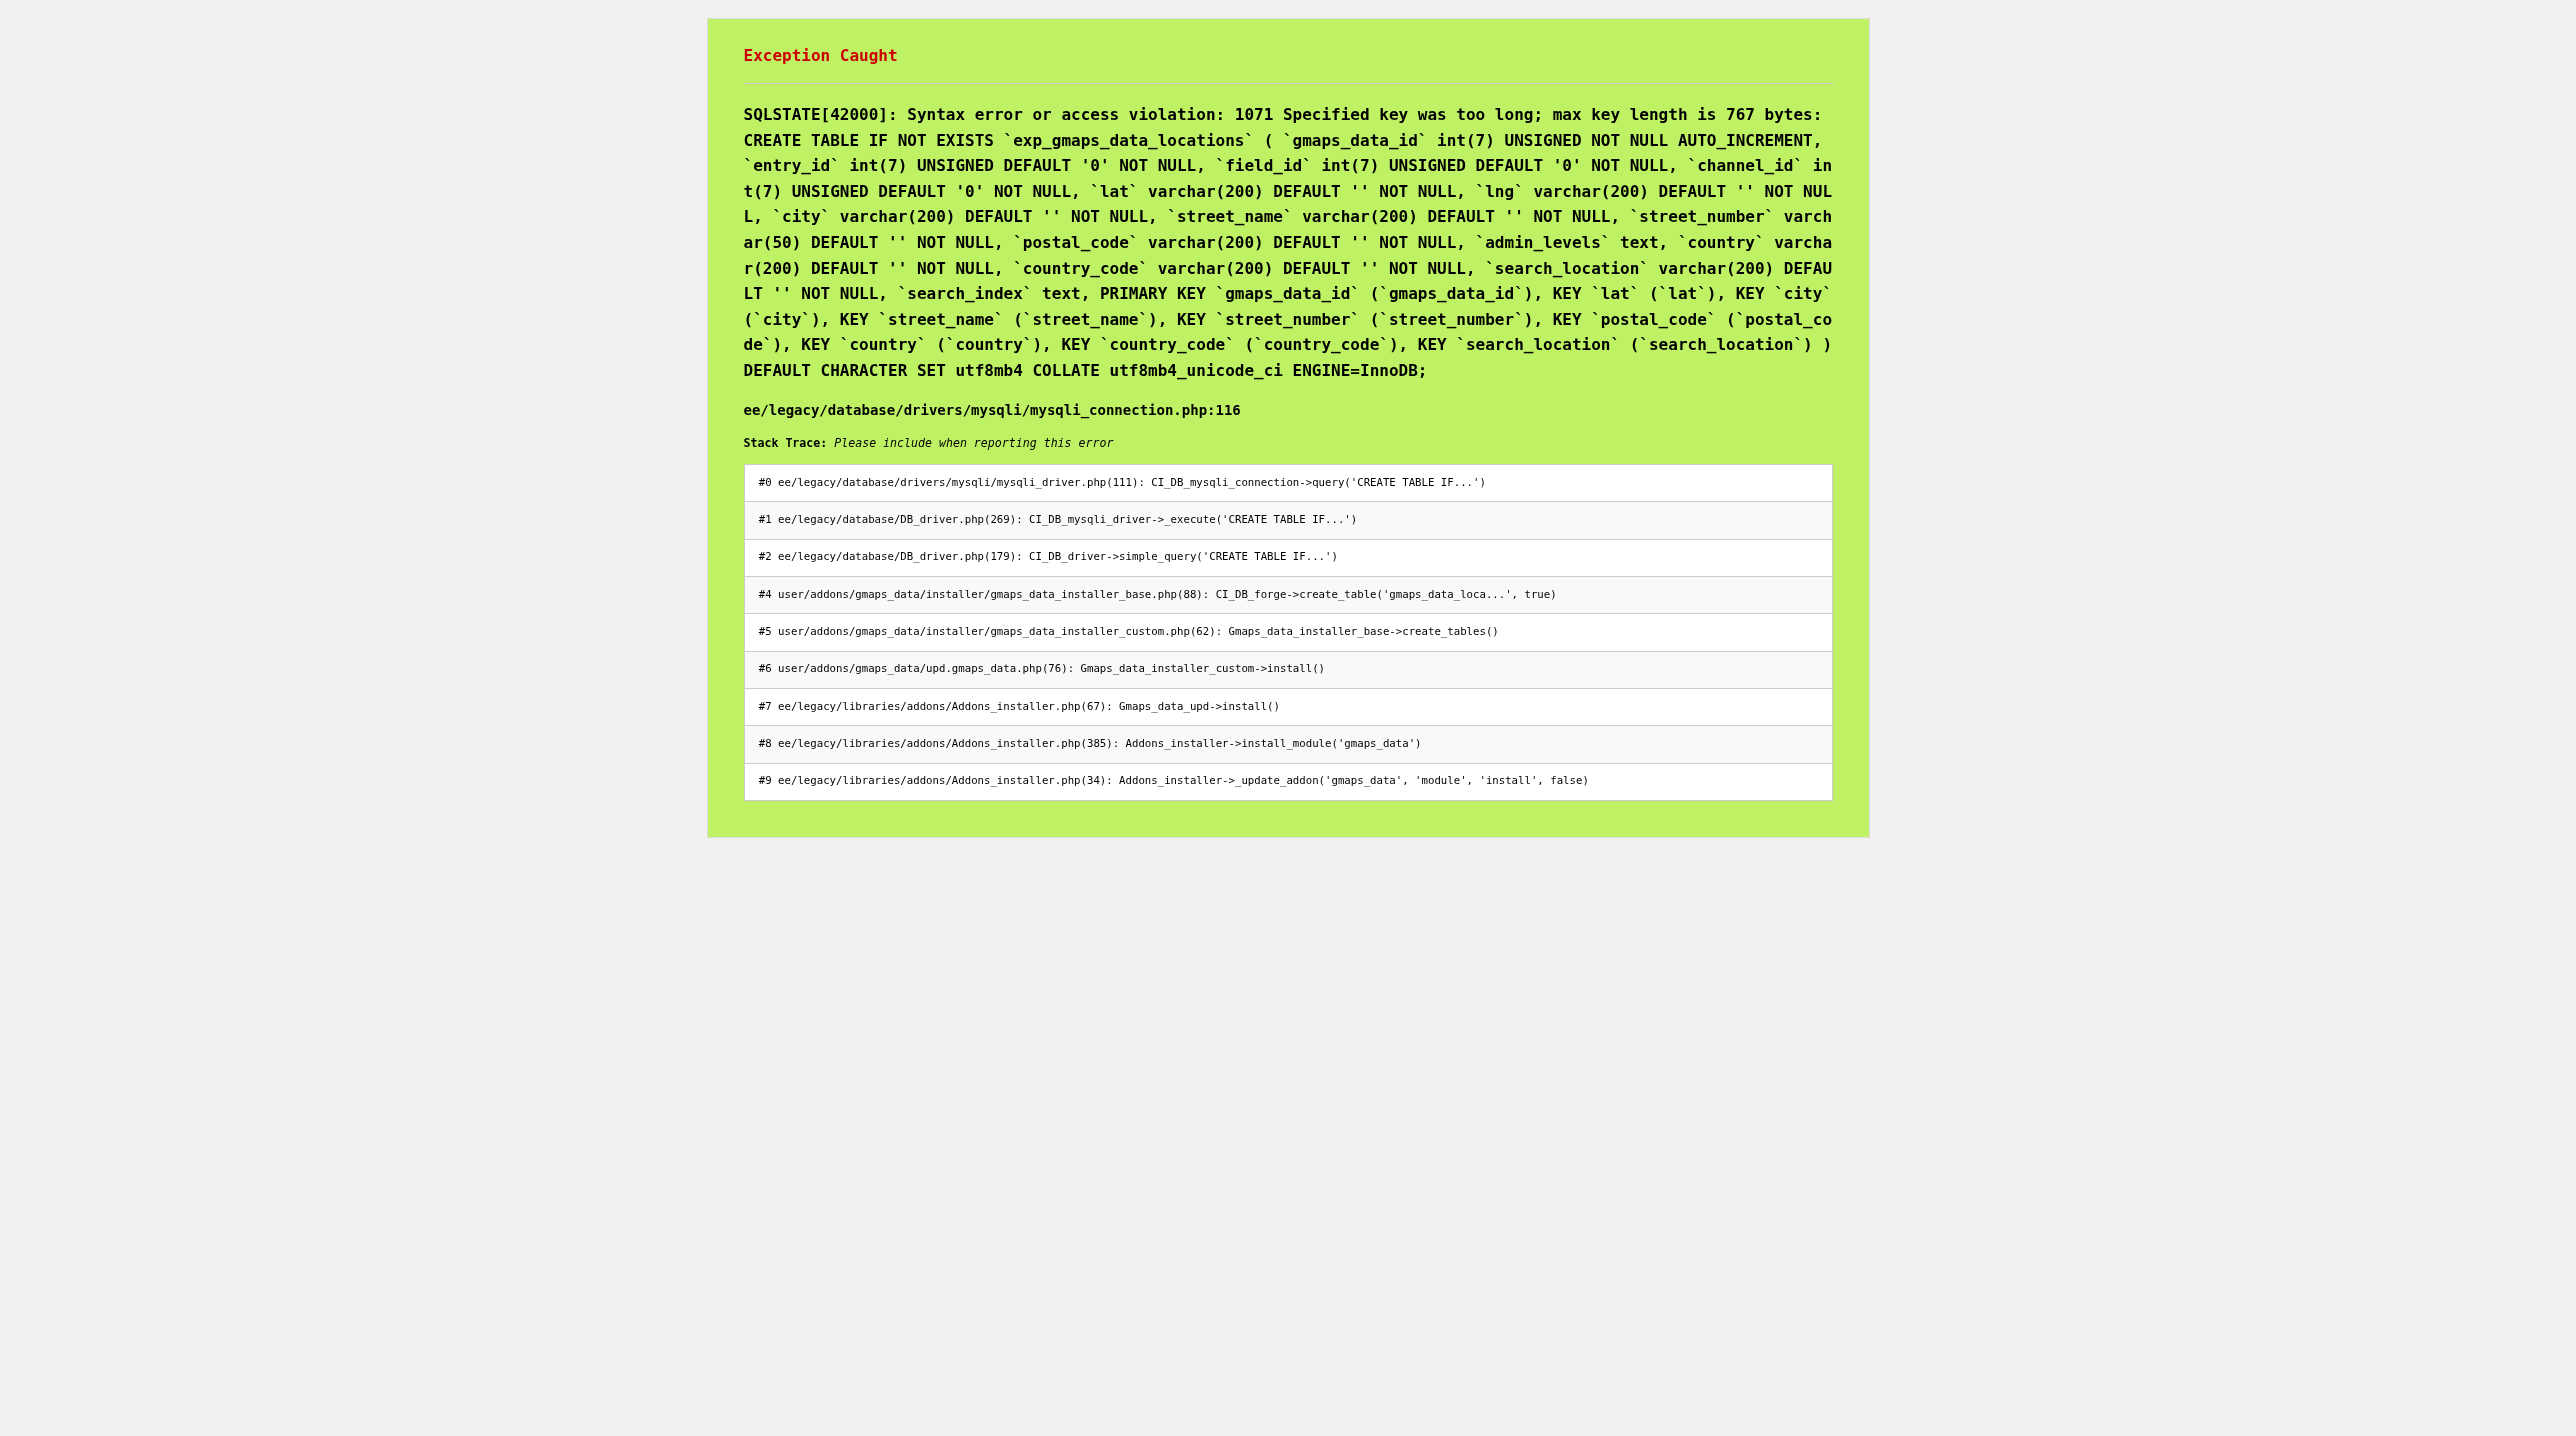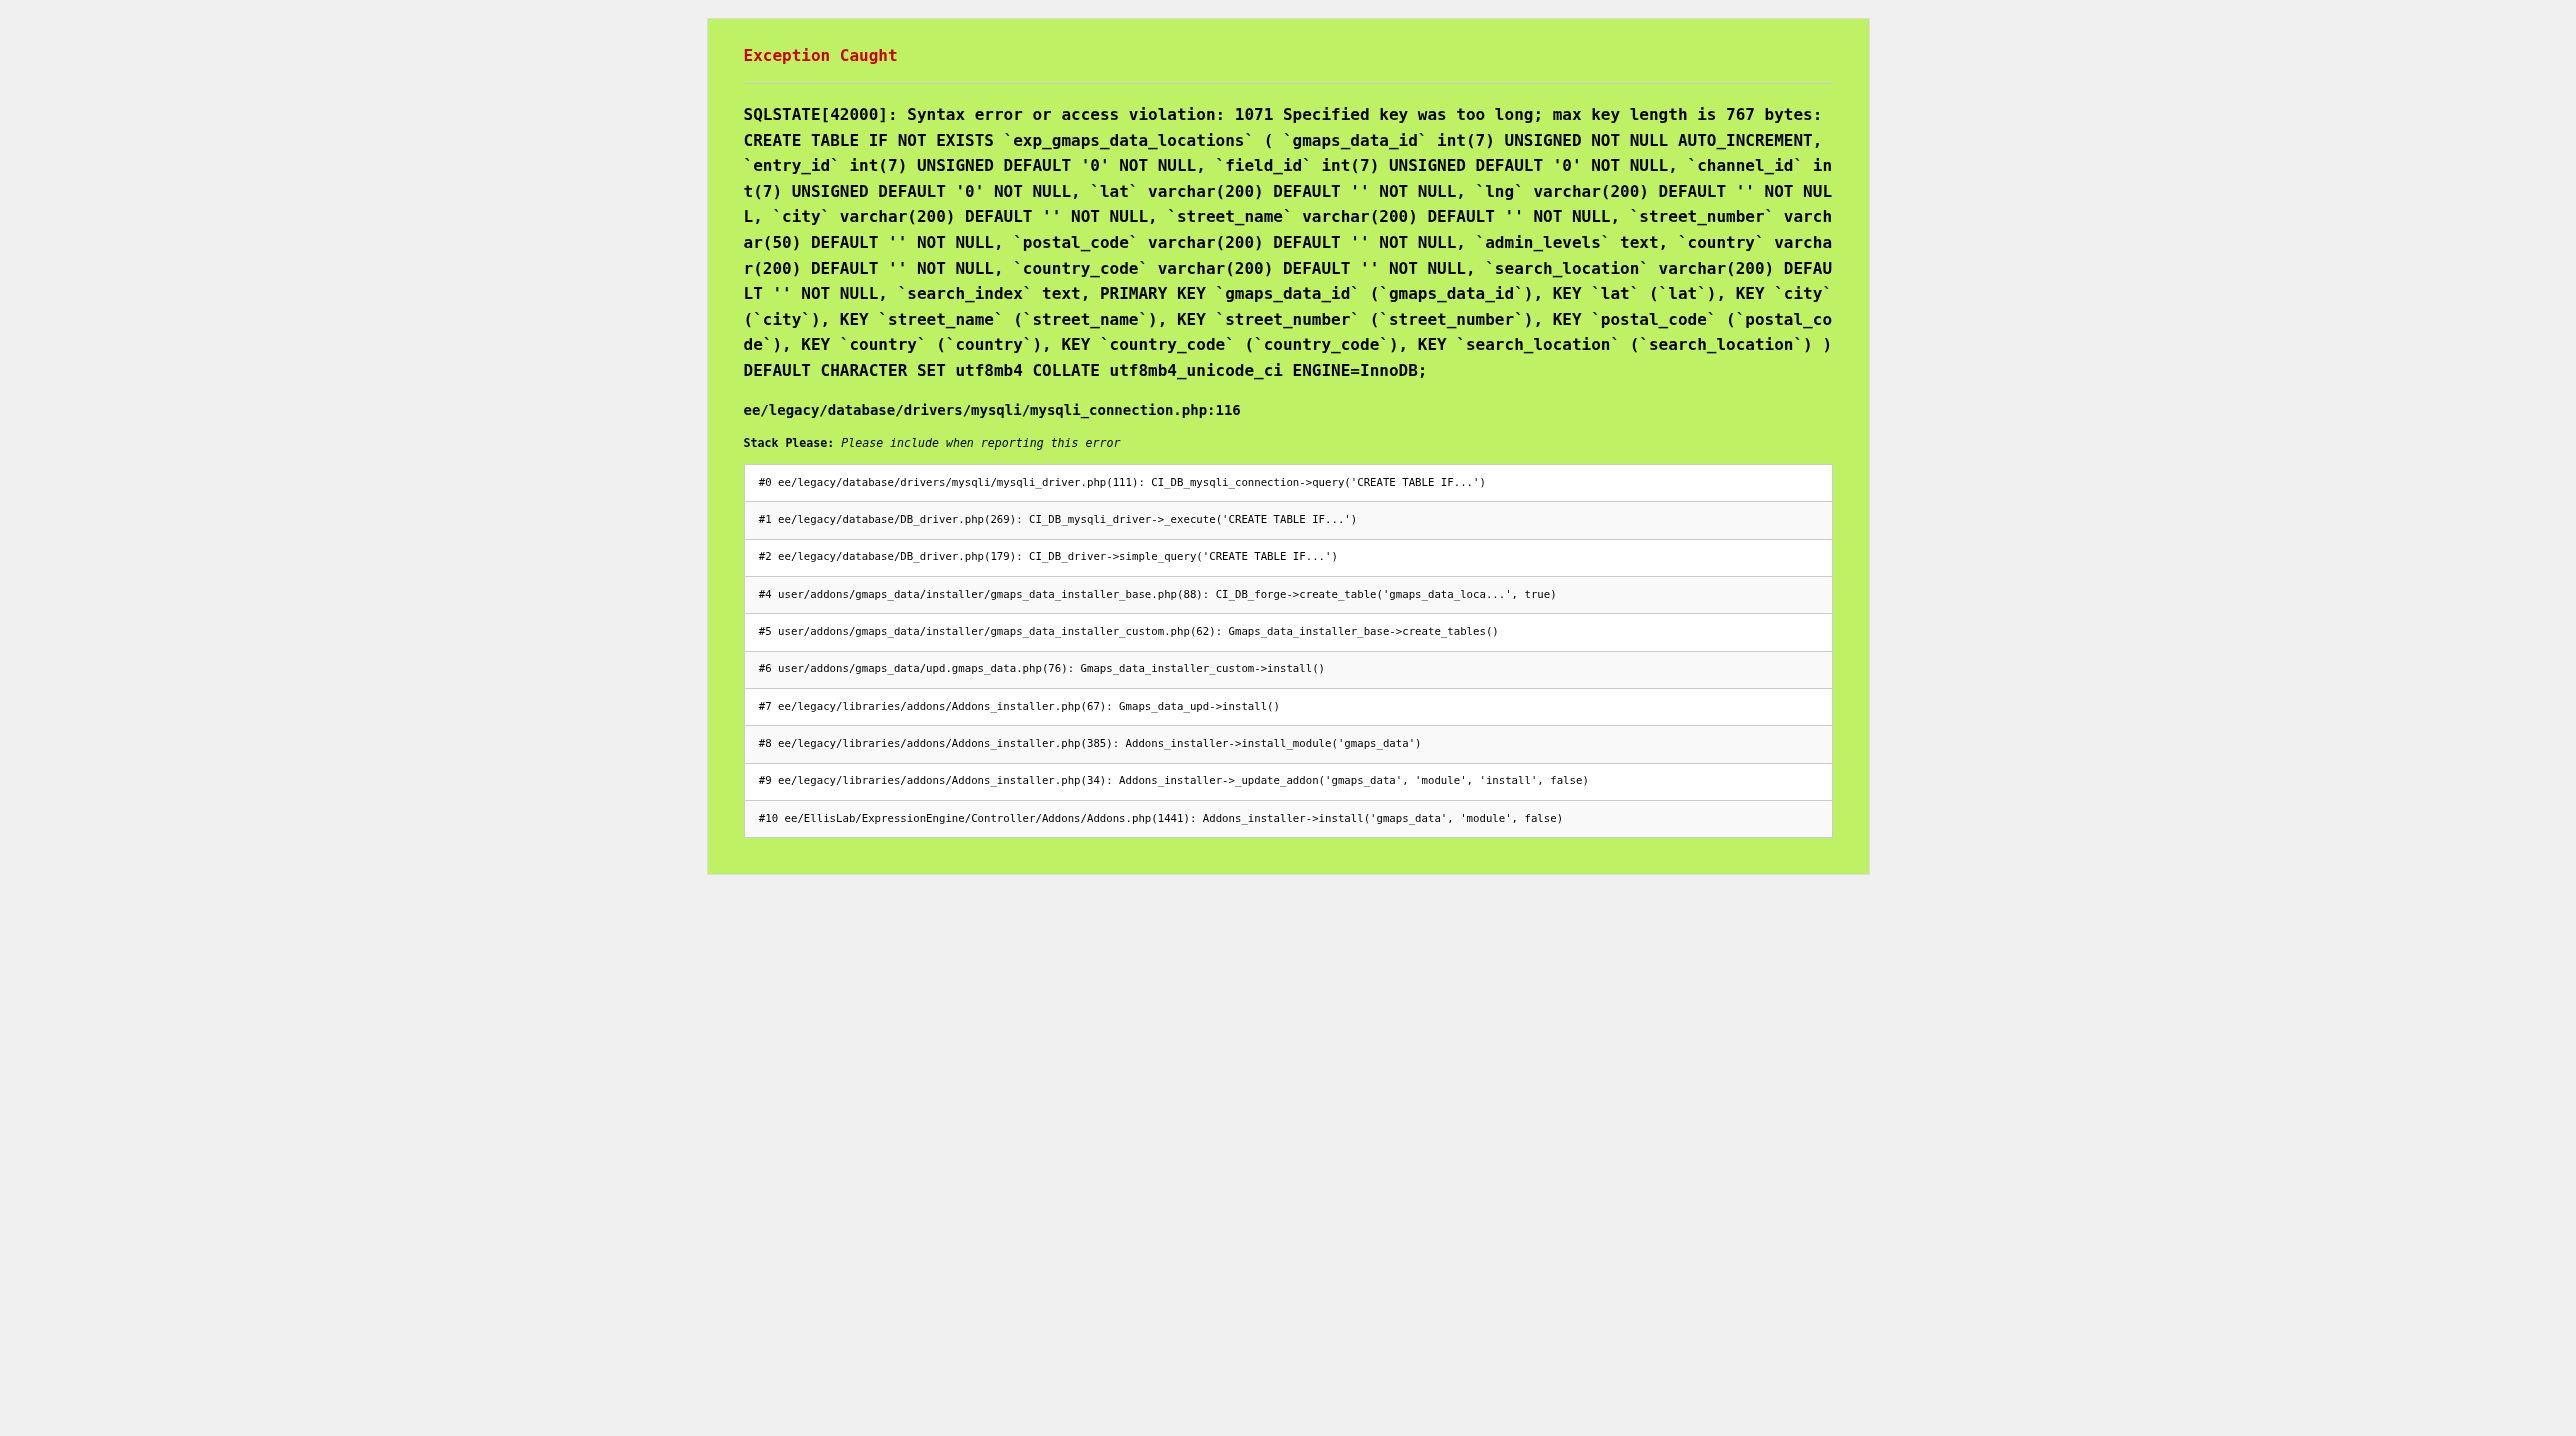--- a/index.html
+++ b/index.html
@@ -96,31 +96,30 @@
   <hr class="divider">
 
   <div class="error-message">
     <span id="error-text-block">SQLSTATE[42000]: Syntax error or access violation: 1071 Specified key was too long; max key length is 767 bytes:
 CREATE TABLE IF NOT EXISTS `exp_gmaps_data_locations` ( `gmaps_data_id` int(7) UNSIGNED NOT NULL AUTO_INCREMENT, `entry_id` int(7) UNSIGNED DEFAULT '0' NOT NULL, `field_id` int(7) UNSIGNED DEFAULT '0' NOT NULL, `channel_id` int(7) UNSIGNED DEFAULT '0' NOT NULL, `lat` varchar(200) DEFAULT '' NOT NULL, `lng` varchar(200) DEFAULT '' NOT NULL, `city` varchar(200) DEFAULT '' NOT NULL, `street_name` varchar(200) DEFAULT '' NOT NULL, `street_number` varchar(50) DEFAULT '' NOT NULL, `postal_code` varchar(200) DEFAULT '' NOT NULL, `admin_levels` text, `country` varchar(200) DEFAULT '' NOT NULL, `country_code` varchar(200) DEFAULT '' NOT NULL, `search_location` varchar(200) DEFAULT '' NOT NULL, `search_index` text, PRIMARY KEY `gmaps_data_id` (`gmaps_data_id`), KEY `lat` (`lat`), KEY `city` (`city`), KEY `street_name` (`street_name`), KEY `street_number` (`street_number`), KEY `postal_code` (`postal_code`), KEY `country` (`country`), KEY `country_code` (`country_code`), KEY `search_location` (`search_location`) ) DEFAULT CHARACTER SET utf8mb4 COLLATE utf8mb4_unicode_ci ENGINE=InnoDB;</span>
   </div>
 
   <div class="file-path">ee/legacy/database/drivers/mysqli/mysqli_connection.php:116</div>
 
   <div class="stack-trace-label">
-    <span>Stack Please:</span>
+    <span>Stack Trace:</span>
     <em>Please include when reporting this error</em>
   </div>
 
   <div class="stack-trace-list" id="stack-trace-list">
   <div class="stack-trace-item">#0 ee/legacy/database/drivers/mysqli/mysqli_driver.php(111): CI_DB_mysqli_connection-&gt;query('CREATE TABLE IF...')</div>
       <div class="stack-trace-item">#1 ee/legacy/database/DB_driver.php(269): CI_DB_mysqli_driver-&gt;_execute('CREATE TABLE IF...')</div>
       <div class="stack-trace-item">#2 ee/legacy/database/DB_driver.php(179): CI_DB_driver-&gt;simple_query('CREATE TABLE IF...')</div>
       <div class="stack-trace-item">#4 user/addons/gmaps_data/installer/gmaps_data_installer_base.php(88): CI_DB_forge-&gt;create_table('gmaps_data_loca...', true)</div>
       <div class="stack-trace-item">#5 user/addons/gmaps_data/installer/gmaps_data_installer_custom.php(62): Gmaps_data_installer_base-&gt;create_tables()</div>
       <div class="stack-trace-item">#6 user/addons/gmaps_data/upd.gmaps_data.php(76): Gmaps_data_installer_custom-&gt;install()</div>
       <div class="stack-trace-item">#7 ee/legacy/libraries/addons/Addons_installer.php(67): Gmaps_data_upd-&gt;install()</div>
       <div class="stack-trace-item">#8 ee/legacy/libraries/addons/Addons_installer.php(385): Addons_installer-&gt;install_module('gmaps_data')</div>
       <div class="stack-trace-item">#9 ee/legacy/libraries/addons/Addons_installer.php(34): Addons_installer-&gt;_update_addon('gmaps_data', 'module', 'install', false)</div>
-      <div class="stack-trace-item">#10 ee/EllisLab/ExpressionEngine/Controller/Addons/Addons.php(1441): Addons_installer-&gt;install('gmaps_data', 'module', false)</div>
     </div>
 
 </div>
 
 
 </body></html>

